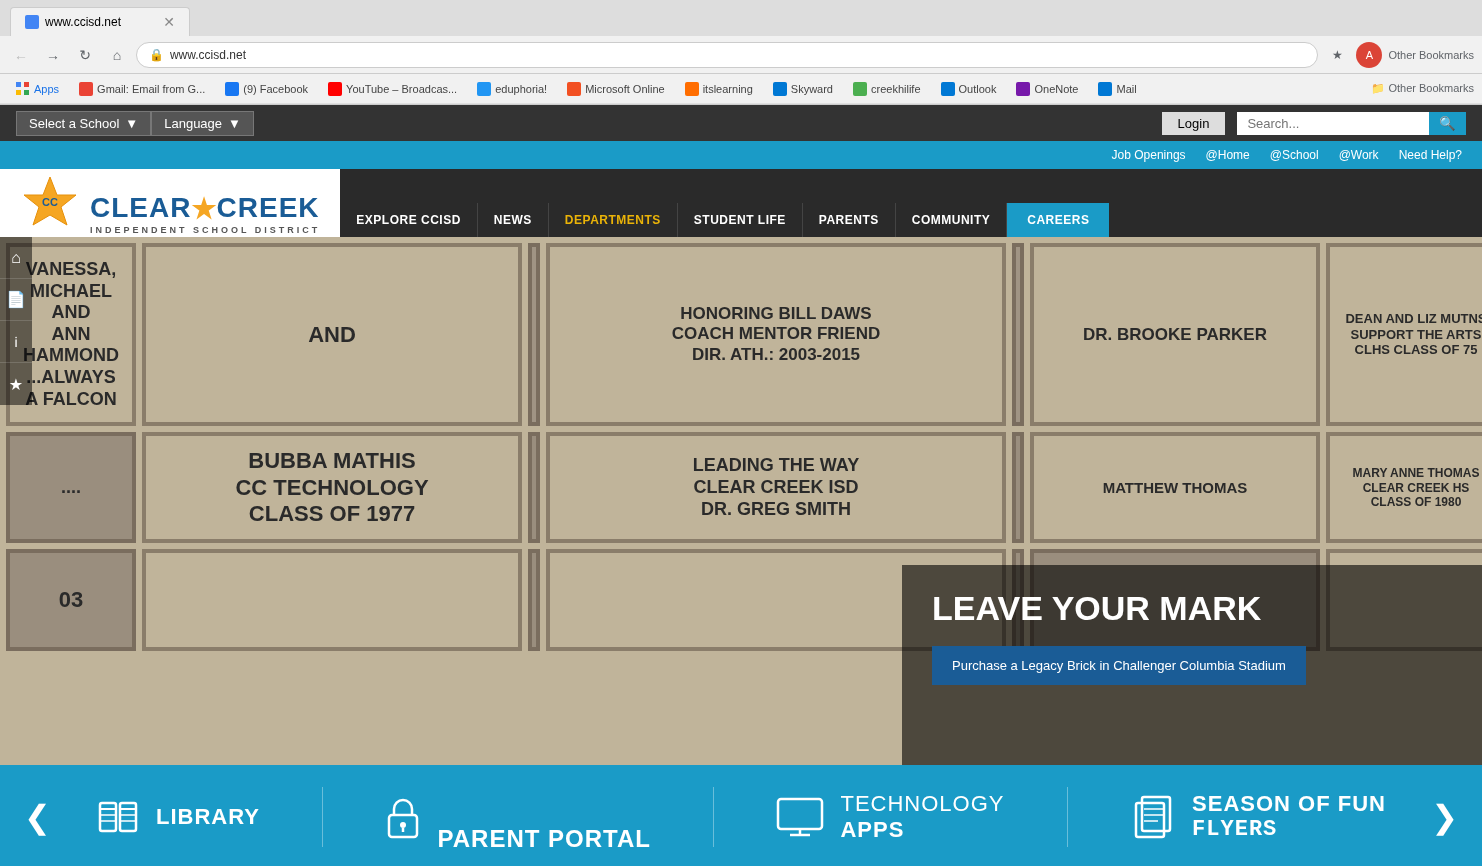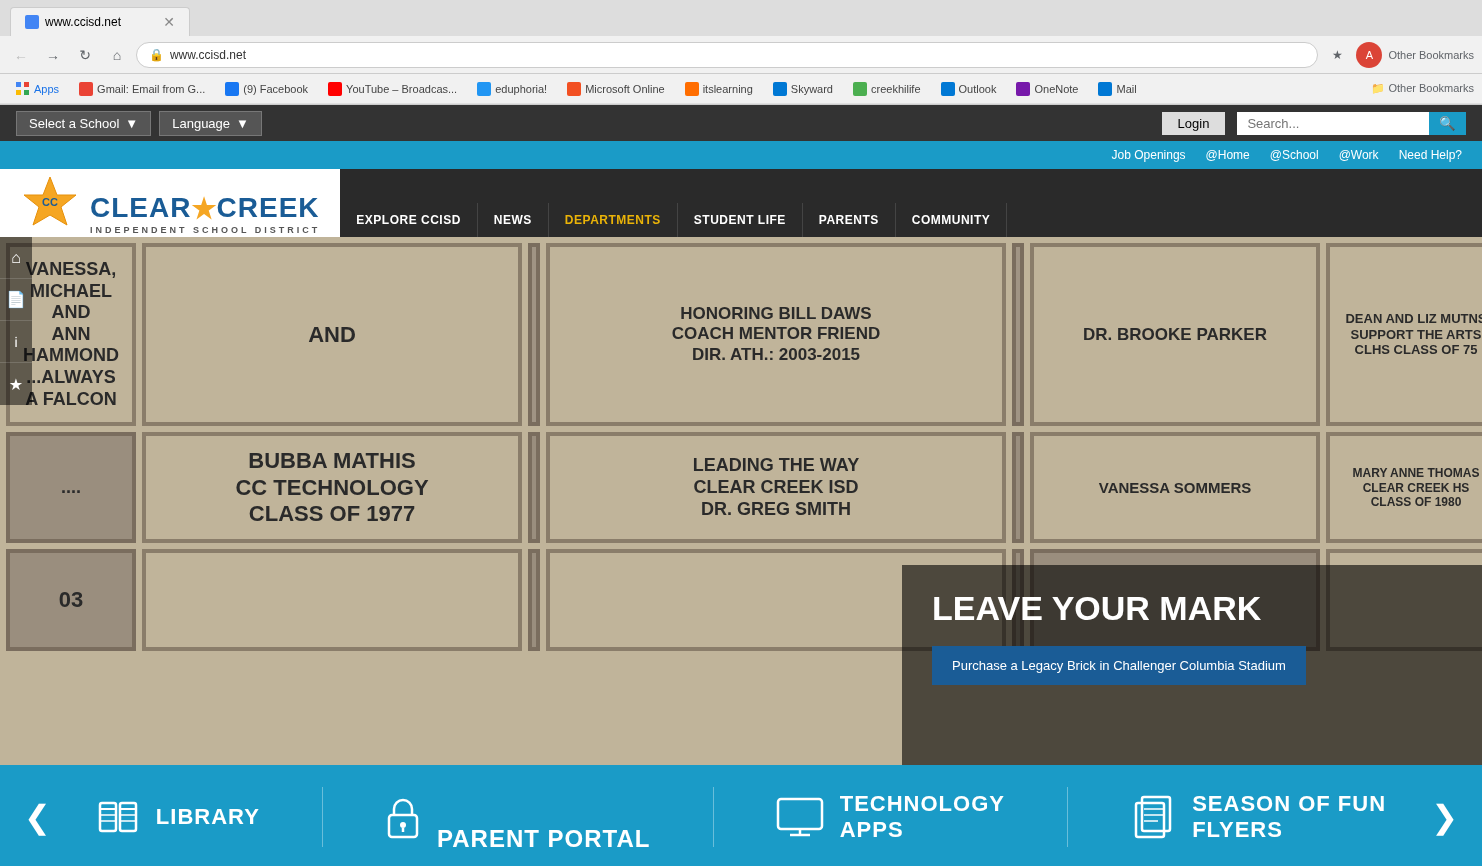--- a/index.html
+++ b/index.html
@@ -118,21 +118,21 @@
       <div class="bm-icon mail-icon"></div>
       <span>Mail</span>
     </div>
     <div class="other-bookmarks">📁 Other Bookmarks</div>
   </div>
 </div>
 
 <div class="site">
 
   <div style="background:#333; height:36px; display:flex; align-items:center; justify-content:space-between; padding:0 16px;">
-    <div style="display:flex; align-items:center; gap:8px;">
+    <div style="display:flex; align-items:center; gap:0;">
       <div style="background:#555; color:#fff; padding:4px 12px; font-size:13px; cursor:pointer; display:flex; align-items:center; gap:6px; border:1px solid #777;">
         <span>Select a School</span>
         <span>▼</span>
       </div>
       <div style="background:#555; color:#fff; padding:4px 12px; font-size:13px; cursor:pointer; display:flex; align-items:center; gap:6px; border:1px solid #777;">
         <span>Language</span>
         <span>▼</span>
       </div>
     </div>
     <div style="display:flex; align-items:center; gap:12px;">
@@ -170,20 +170,21 @@
       </div>
     </div>
 
     <nav style="display:flex; align-items:center; flex:1;margin-top:34px;">
       <a style="color:#fff; font-size:12px; font-weight:bold; padding:0 16px; height:100%; display:flex; align-items:center; cursor:pointer; text-decoration:none; letter-spacing:0.5px; border-right:1px solid #444;">EXPLORE CCISD</a>
       <a style="color:#fff; font-size:12px; font-weight:bold; padding:0 16px; height:100%; display:flex; align-items:center; cursor:pointer; text-decoration:none; letter-spacing:0.5px; border-right:1px solid #444;">NEWS</a>
       <a style="color:#eab308; font-size:12px; font-weight:bold; padding:0 16px; height:100%; display:flex; align-items:center; cursor:pointer; text-decoration:none; letter-spacing:0.5px; border-right:1px solid #444;">DEPARTMENTS</a>
       <a style="color:#fff; font-size:12px; font-weight:bold; padding:0 16px; height:100%; display:flex; align-items:center; cursor:pointer; text-decoration:none; letter-spacing:0.5px; border-right:1px solid #444;">STUDENT LIFE</a>
       <a style="color:#fff; font-size:12px; font-weight:bold; padding:0 16px; height:100%; display:flex; align-items:center; cursor:pointer; text-decoration:none; letter-spacing:0.5px; border-right:1px solid #444;">PARENTS</a>
       <a style="color:#fff; font-size:12px; font-weight:bold; padding:0 16px; height:100%; display:flex; align-items:center; cursor:pointer; text-decoration:none; letter-spacing:0.5px; border-right:1px solid #444;">COMMUNITY</a>
+      <a style="background:#1a9bc7; color:#fff; font-size:12px; font-weight:bold; padding:0 20px; height:100%; display:flex; align-items:center; cursor:pointer; text-decoration:none; letter-spacing:0.5px;">CAREERS</a>
     </nav>
   </div>
 
   <div style="position:relative; width:100%; height:528px; overflow:hidden; background:#c0b49a;">
 
     <div style="position:absolute; left:0; top:0; z-index:10; display:flex; flex-direction:column;">
       <div style="width:32px; height:42px; background:rgba(0,0,0,0.5); color:#fff; display:flex; align-items:center; justify-content:center; cursor:pointer; font-size:16px; border-bottom:1px solid rgba(255,255,255,0.15);">⌂</div>
       <div style="width:32px; height:42px; background:rgba(0,0,0,0.5); color:#fff; display:flex; align-items:center; justify-content:center; cursor:pointer; font-size:16px; border-bottom:1px solid rgba(255,255,255,0.15);">📄</div>
       <div style="width:32px; height:42px; background:rgba(0,0,0,0.5); color:#fff; display:flex; align-items:center; justify-content:center; cursor:pointer; font-size:14px; border-bottom:1px solid rgba(255,255,255,0.15);">ℹ</div>
       <div style="width:32px; height:42px; background:rgba(0,0,0,0.5); color:#fff; display:flex; align-items:center; justify-content:center; cursor:pointer; font-size:16px;">★</div>
@@ -234,21 +235,21 @@
       <div style="background:#9a8e7e; border:4px solid #7a6d5e;"></div>
       <div style="background:#c0b49a; border:4px solid #8a7d6a; display:flex; align-items:center; justify-content:center; padding:12px; text-align:center;">
         <div>
           <div style="font-weight:900; font-size:18px; color:#2a2a2a; font-family:'Arial Black',Arial,sans-serif; line-height:1.2;">LEADING THE WAY</div>
           <div style="font-weight:900; font-size:18px; color:#2a2a2a; font-family:'Arial Black',Arial,sans-serif; line-height:1.2;">CLEAR CREEK ISD</div>
           <div style="font-weight:900; font-size:18px; color:#2a2a2a; font-family:'Arial Black',Arial,sans-serif; line-height:1.2;">DR. GREG SMITH</div>
         </div>
       </div>
       <div style="background:#9a8e7e; border:4px solid #7a6d5e;"></div>
       <div style="background:#c0b49a; border:4px solid #8a7d6a; display:flex; align-items:center; justify-content:center; padding:10px; text-align:center;">
-        <div style="font-weight:900; font-size:15px; color:#2a2a2a; font-family:'Arial Black',Arial,sans-serif;">VANESSA SOMMERS</div>
+        <div style="font-weight:900; font-size:15px; color:#2a2a2a; font-family:'Arial Black',Arial,sans-serif;">MATTHEW THOMAS</div>
       </div>
       <div style="background:#c0b49a; border:4px solid #8a7d6a; display:flex; align-items:center; justify-content:center; padding:10px; text-align:center;">
         <div>
           <div style="font-weight:900; font-size:12px; color:#2a2a2a; font-family:'Arial Black',Arial,sans-serif; line-height:1.2;">MARY ANNE THOMAS</div>
           <div style="font-weight:900; font-size:12px; color:#2a2a2a; font-family:'Arial Black',Arial,sans-serif; line-height:1.2;">CLEAR CREEK HS</div>
           <div style="font-weight:900; font-size:12px; color:#2a2a2a; font-family:'Arial Black',Arial,sans-serif; line-height:1.2;">CLASS OF 1980</div>
         </div>
       </div>
 
       <div style="background:#9a8e7e; border:4px solid #7a6d5e; display:flex; align-items:center; justify-content:center;">
@@ -305,39 +306,39 @@
       <div style="width:1px; height:60px; background:rgba(255,255,255,0.35);"></div>
 
       <div style="display:flex; align-items:center; gap:16px; cursor:pointer;">
 
         <svg width="48" height="44" viewBox="0 0 48 44">
           <rect x="2" y="4" width="44" height="30" rx="3" fill="none" stroke="white" stroke-width="2.5"></rect>
           <line x1="24" y1="34" x2="24" y2="40" stroke="white" stroke-width="2.5"></line>
           <line x1="14" y1="40" x2="34" y2="40" stroke="white" stroke-width="2.5"></line>
         </svg>
         <div>
-          <div style="color:#fff; font-size:22px; font-weight:bold; letter-spacing:1px; line-height:1.2;">TECHNOLOGY</div>
+          <div style="color:#fff; font-size:22px; font-weight:normal; letter-spacing:1px; line-height:1.2;">TECHNOLOGY</div>
           <div style="color:#fff; font-size:22px; font-weight:bold; letter-spacing:1px; line-height:1.2;">APPS</div>
         </div>
       </div>
 
       <div style="width:1px; height:60px; background:rgba(255,255,255,0.35);"></div>
 
       <div style="display:flex; align-items:center; gap:16px; cursor:pointer;">
 
         <svg width="46" height="44" viewBox="0 0 46 44">
           <rect x="6" y="8" width="28" height="34" rx="2" fill="none" stroke="white" stroke-width="2.5"></rect>
           <rect x="12" y="2" width="28" height="34" rx="2" fill="none" stroke="white" stroke-width="2.5"></rect>
           <line x1="14" y1="14" x2="34" y2="14" stroke="white" stroke-width="1.5"></line>
           <line x1="14" y1="20" x2="34" y2="20" stroke="white" stroke-width="1.5"></line>
           <line x1="14" y1="26" x2="28" y2="26" stroke="white" stroke-width="1.5"></line>
         </svg>
         <div>
           <div style="color:#fff; font-size:22px; font-weight:bold; letter-spacing:1px; line-height:1.2;">SEASON OF FUN</div>
-          <div style="color:#fff; font-size:22px; font-weight:bold; letter-spacing:1px; line-height:1.2;">FLYERS</div>
+          <div style="color:#fff; font-size:22px; font-weight:bold; letter-spacing:1px; line-height:1.2;font-family:Liberation Mono, monospace;">FLYERS</div>
         </div>
       </div>
     </div>
 
     <button style="background:transparent; border:none; color:#fff; font-size:32px; cursor:pointer; padding:0 14px;">❯</button>
   </div>
 
 </div>
 
 </body></html>

